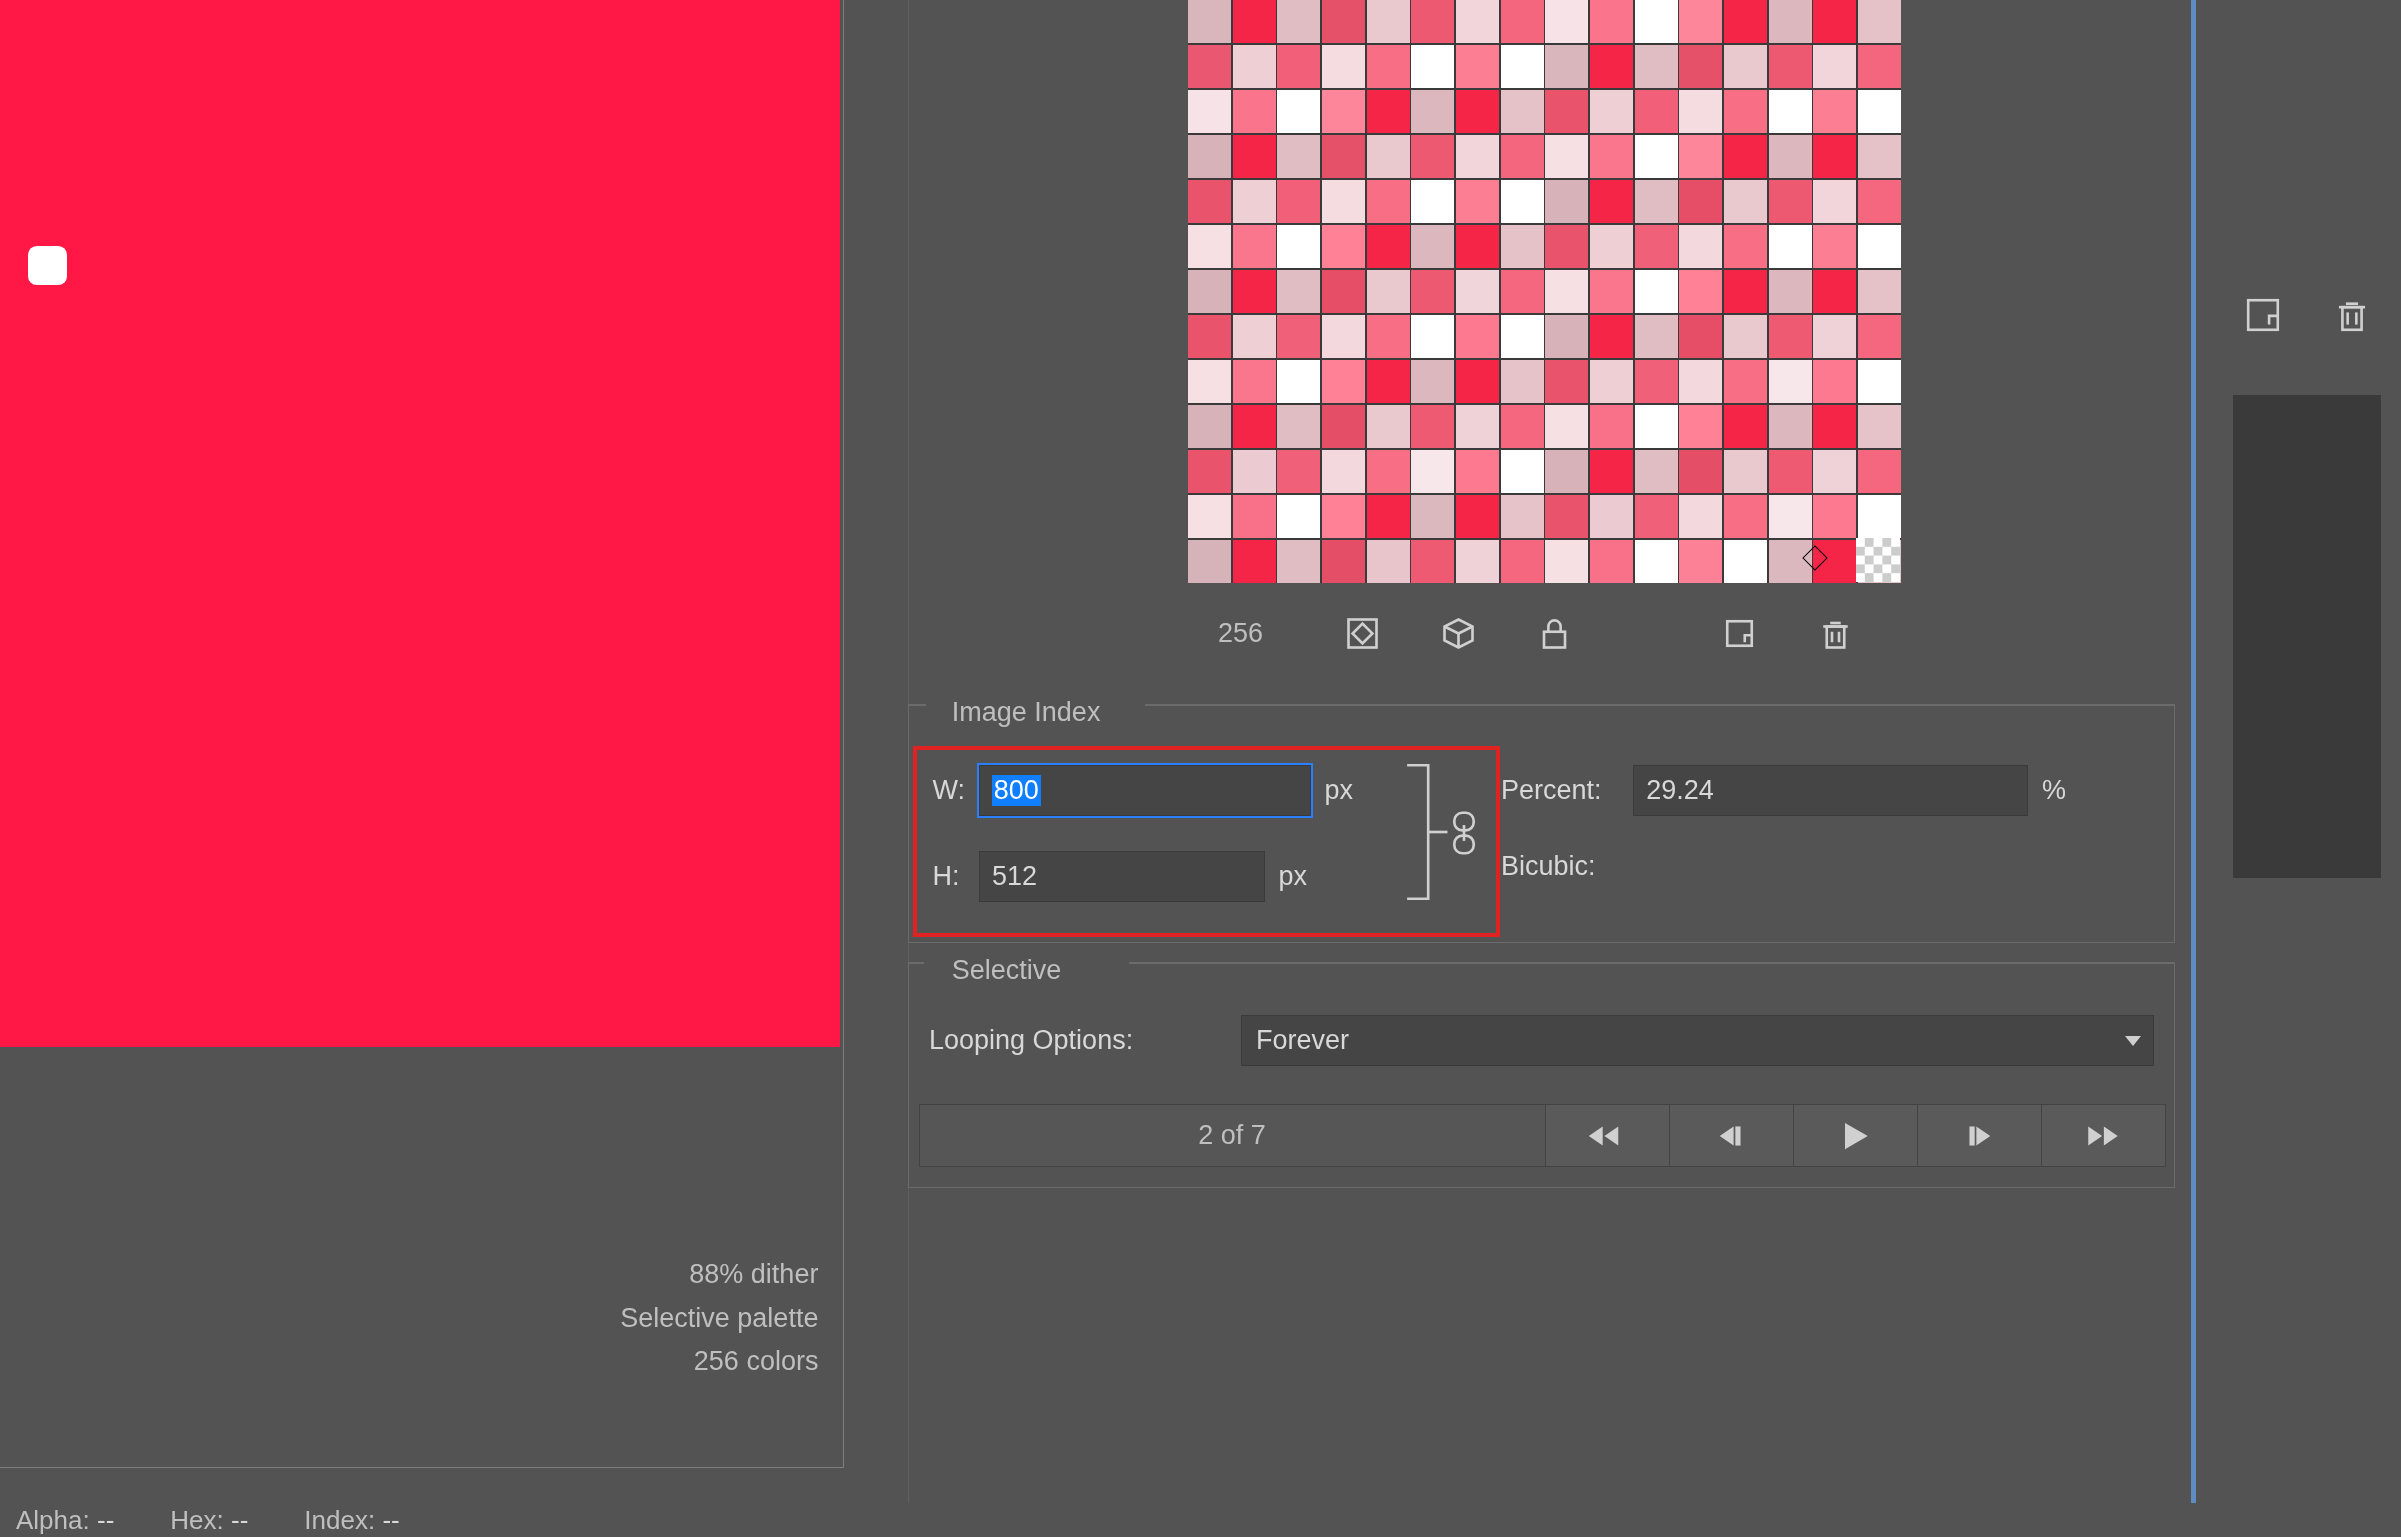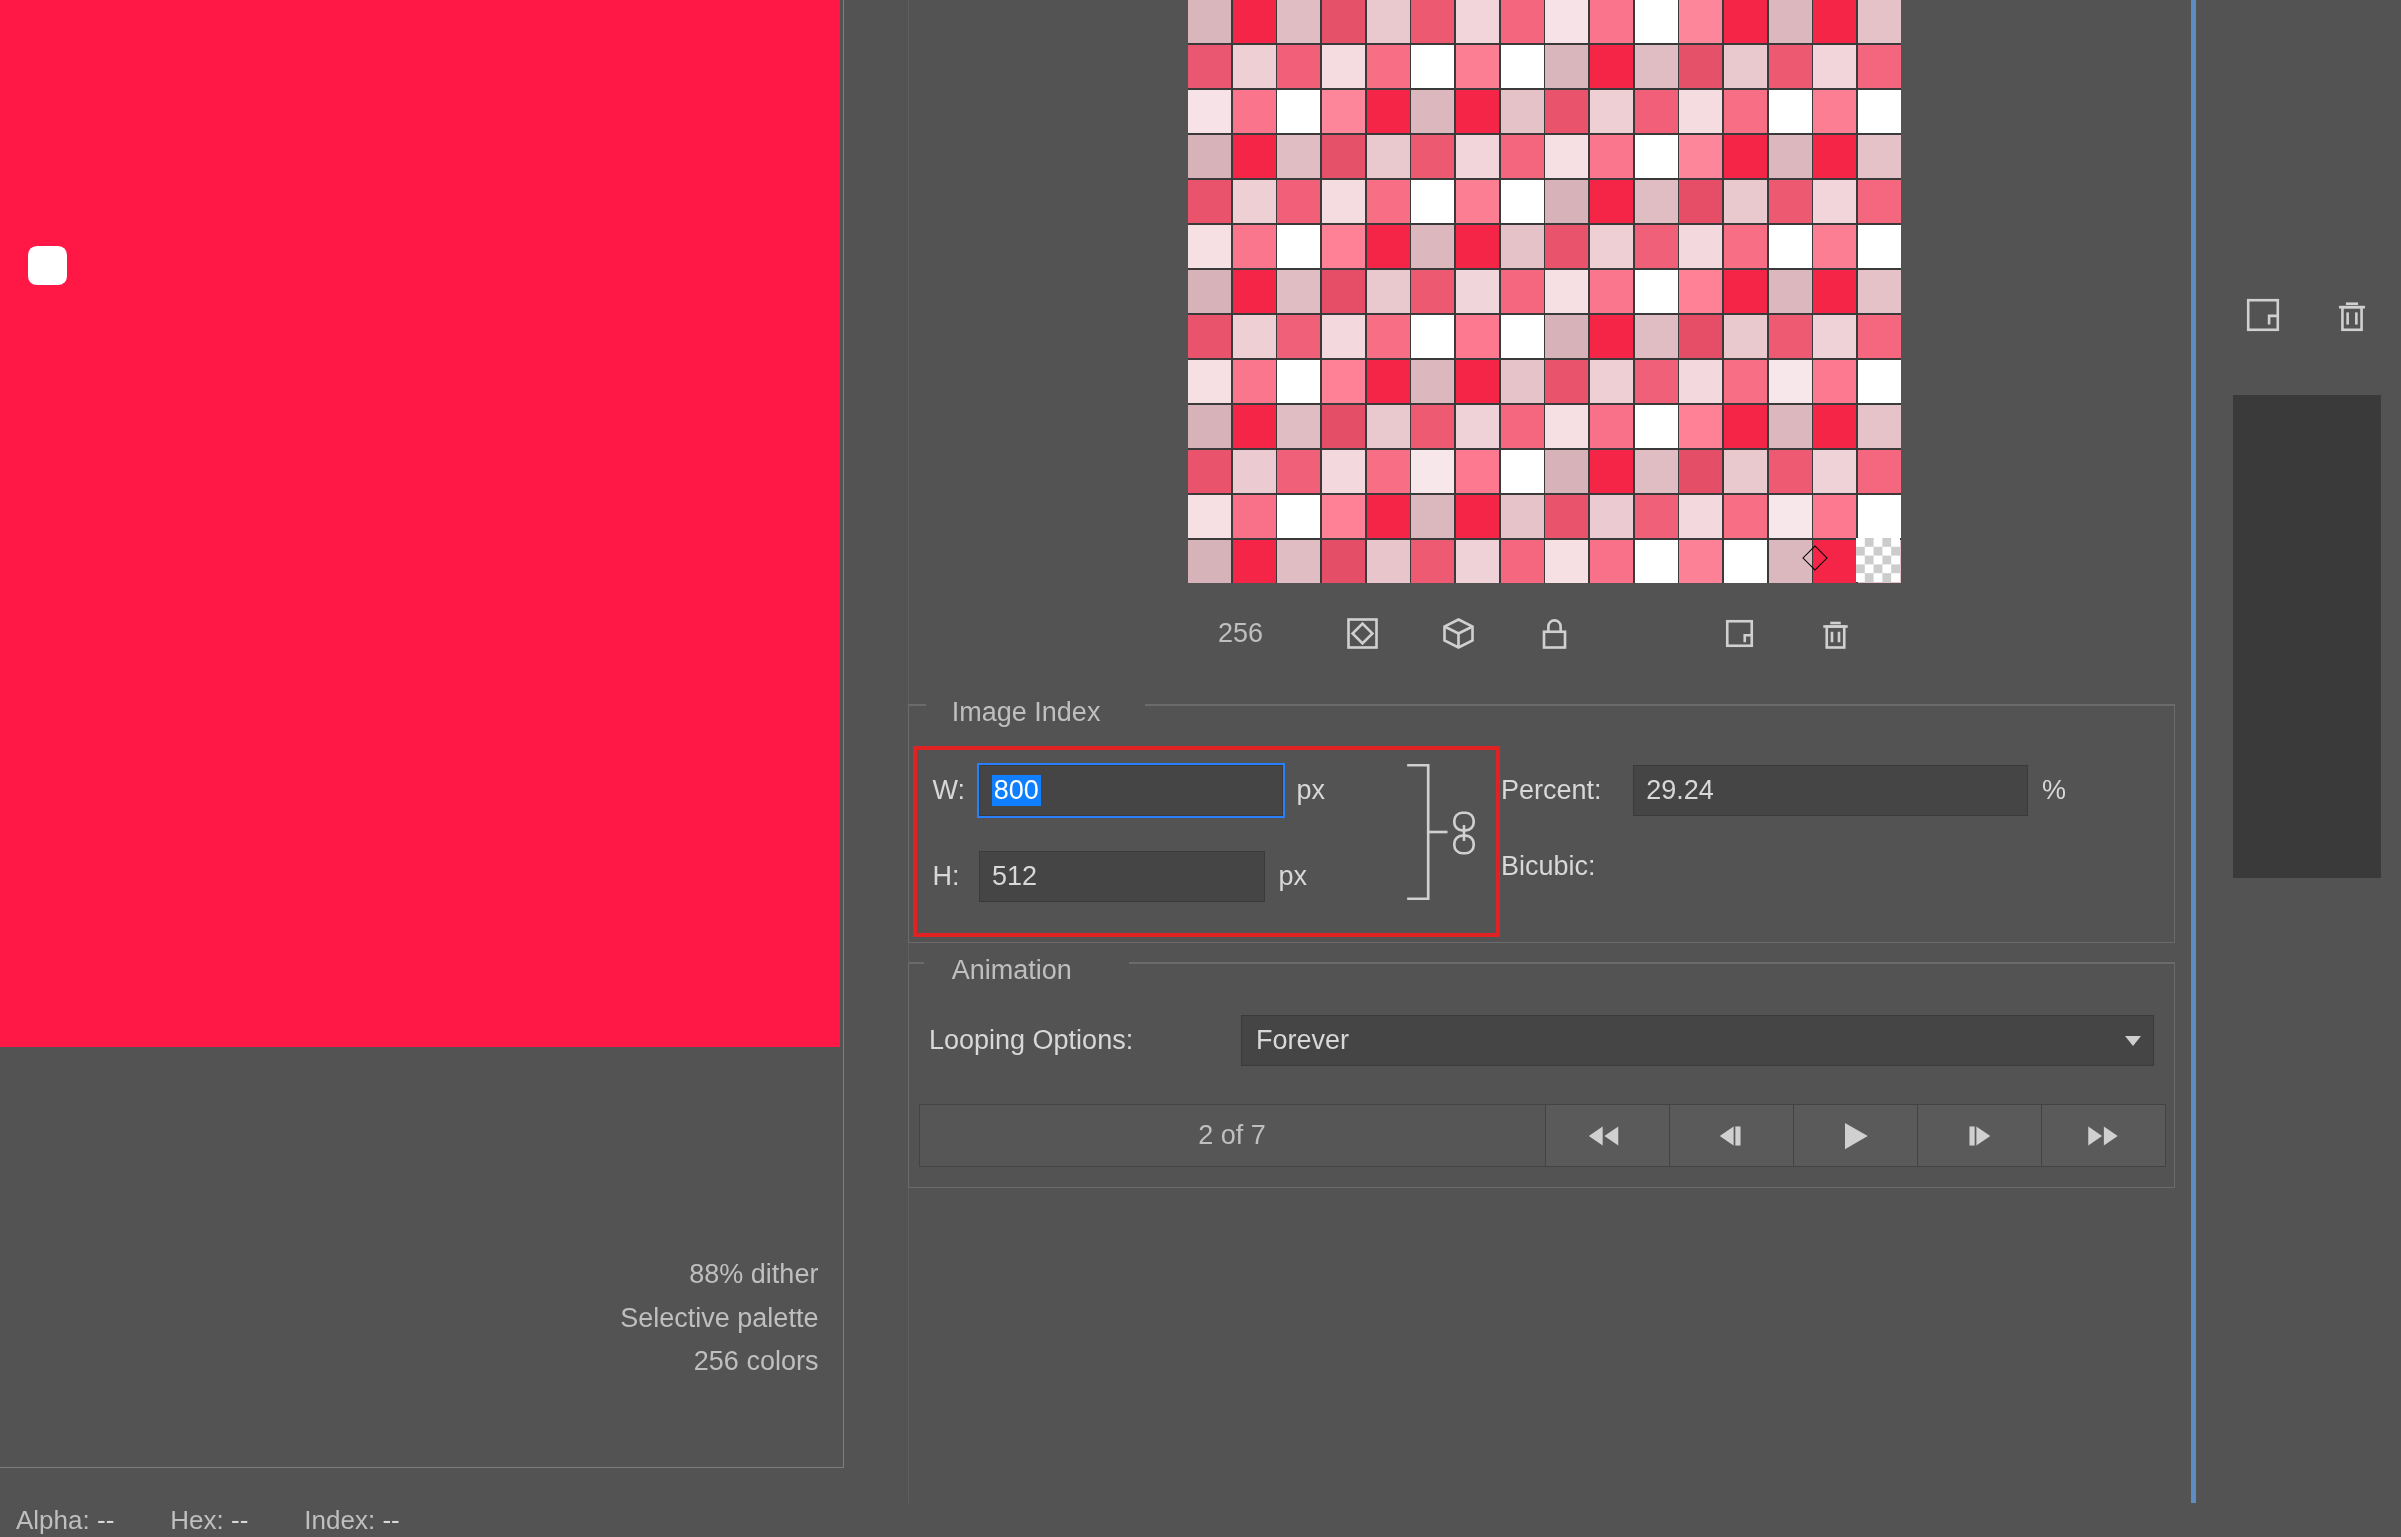--- a/index.html
+++ b/index.html
@@ -492,21 +492,21 @@
 </div>
 
 <div class="section" id="sec-imgsize">
   <div class="section-border"></div>
   <div class="section-top-left"></div>
   <div class="section-top-right"></div>
   <div class="section-title">Image Index</div>
 
   <div class="field-row" style="left:24.6px;top:61px;">
     <span class="lbl" style="width:46px">W:</span>
-    <div class="input selnum" style="width:304px;display:flex;align-items:center">
+    <div class="input selnum" style="width:332px;display:flex;align-items:center">
       <span class="selval">800</span>
     </div>
     <span style="width:14px"></span>
     <span class="lbl">px</span>
   </div>
 
   <div class="field-row" style="left:24.6px;top:147px;">
     <span class="lbl" style="width:46px">H:</span>
     <div class="input" style="width:286px;display:flex;align-items:center">
       <span>512</span>
@@ -540,21 +540,21 @@
     <span class="lbl" style="width:132px">Bicubic:</span>
   </div>
 
   <div class="red-box"></div>
 </div>
 
 <div class="section" id="sec-anim">
   <div class="section-border"></div>
   <div class="section-top-left"></div>
   <div class="section-top-right"></div>
-  <div class="section-title">Animation</div>
+  <div class="section-title">Selective</div>
 
   <div class="field-row" style="left:21px;top:53px;">
     <span class="lbl" style="width:312px">Looping Options:</span>
     <div class="select" style="width:913px">
       <span>Forever</span>
       <span class="chev"></span>
     </div>
   </div>
 
   <div class="play-ctrls">

